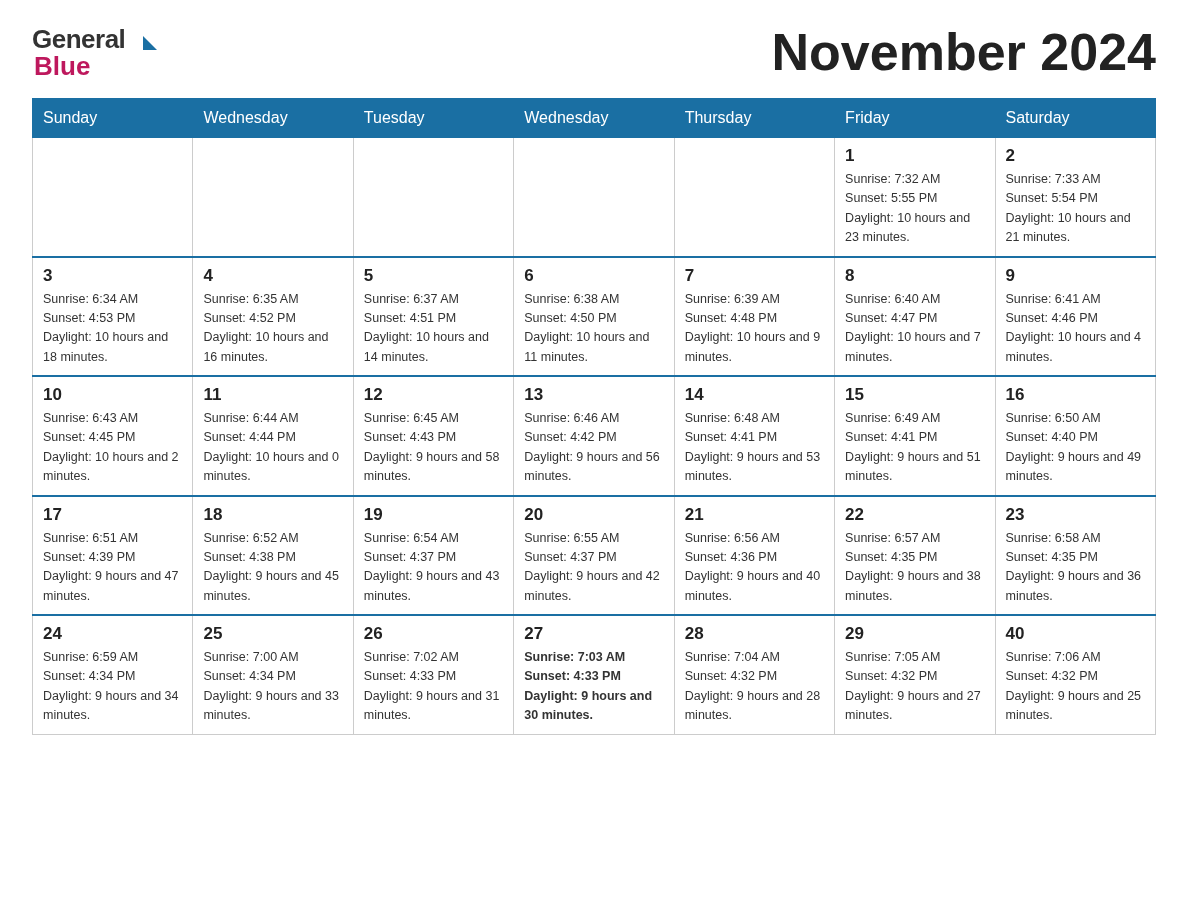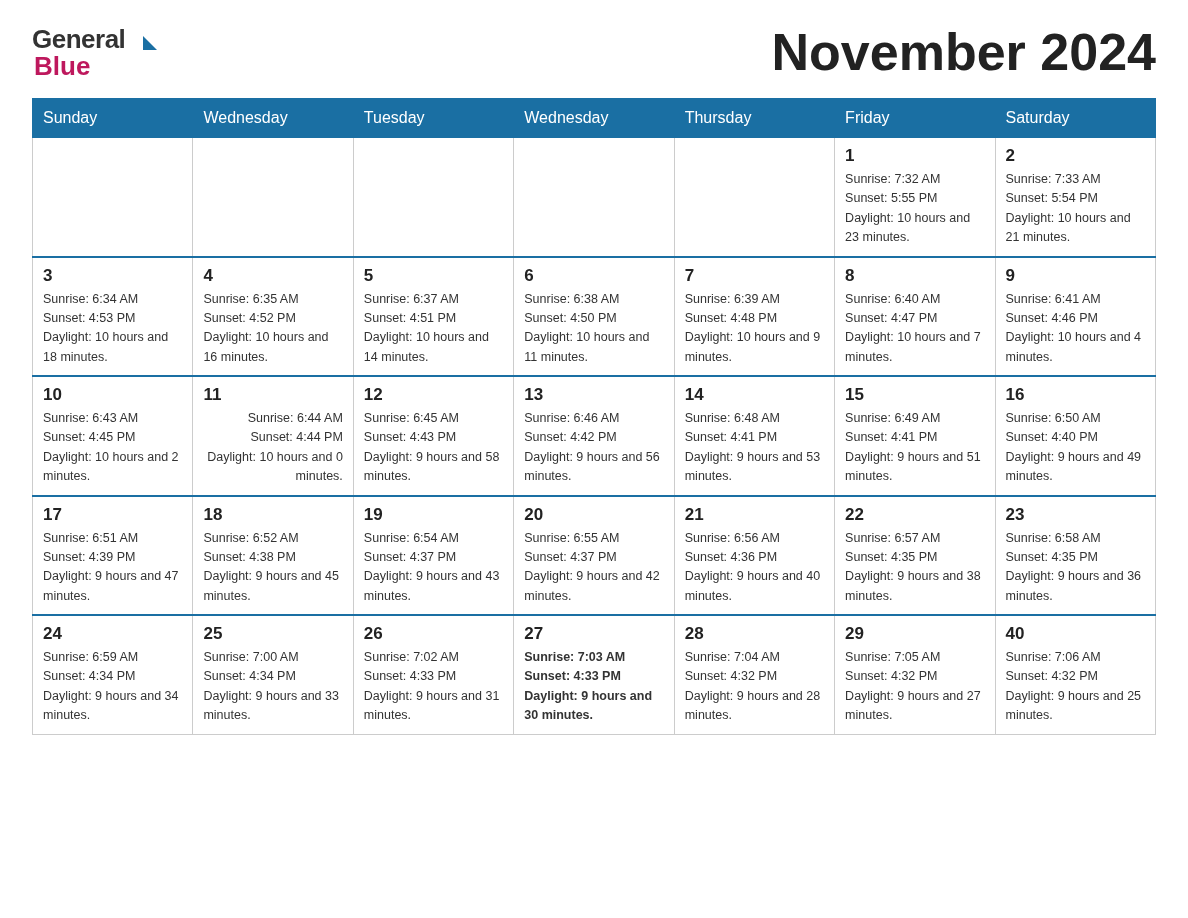--- a/index.html
+++ b/index.html
@@ -196,21 +196,21 @@
       </tr>
       <tr class="row-separator">
         <td>
           <div class="day-number">10</div>
           <div class="day-info" style="white-space: pre-line;">Sunrise: 6:43 AM
 Sunset: 4:45 PM
 Daylight: 10 hours and 2 minutes.</div>
         </td>
         <td>
           <div class="day-number">11</div>
-          <div class="day-info" style="white-space: pre-line; text-align: right;">Sunrise: 6:44 AM
+          <div class="day-info" style="white-space: pre-line;">Sunrise: 6:44 AM
 Sunset: 4:44 PM
 Daylight: 10 hours and 0 minutes.</div>
         </td>
         <td>
           <div class="day-number">12</div>
           <div class="day-info" style="white-space: pre-line;">Sunrise: 6:45 AM
 Sunset: 4:43 PM
 Daylight: 9 hours and 58 minutes.</div>
         </td>
         <td>

